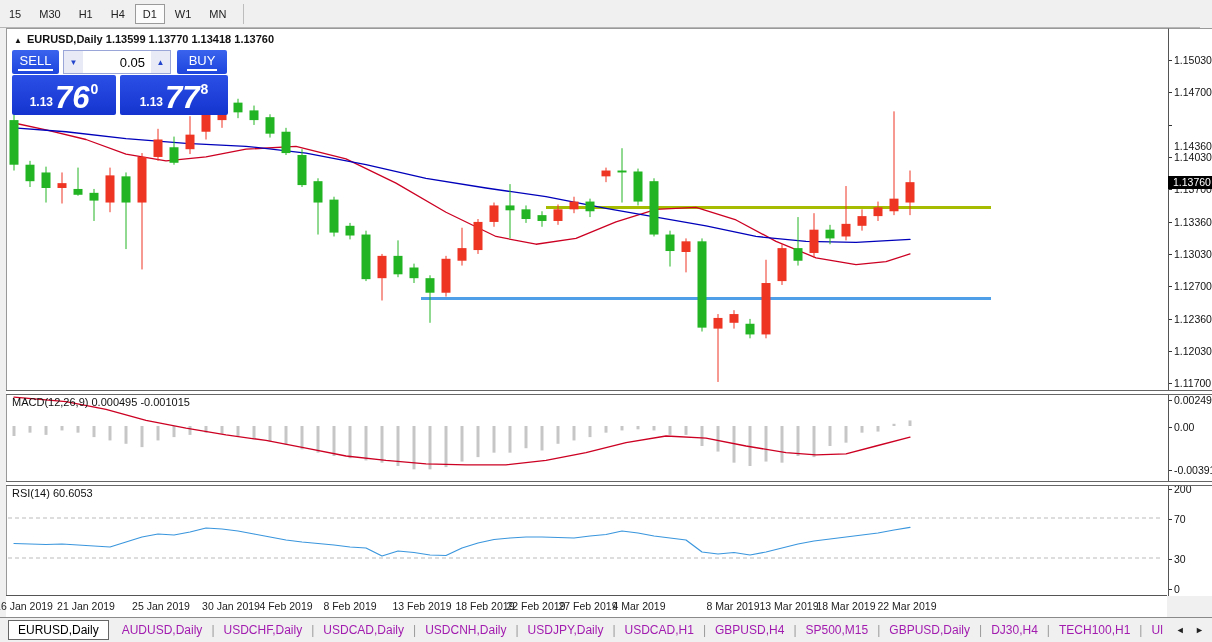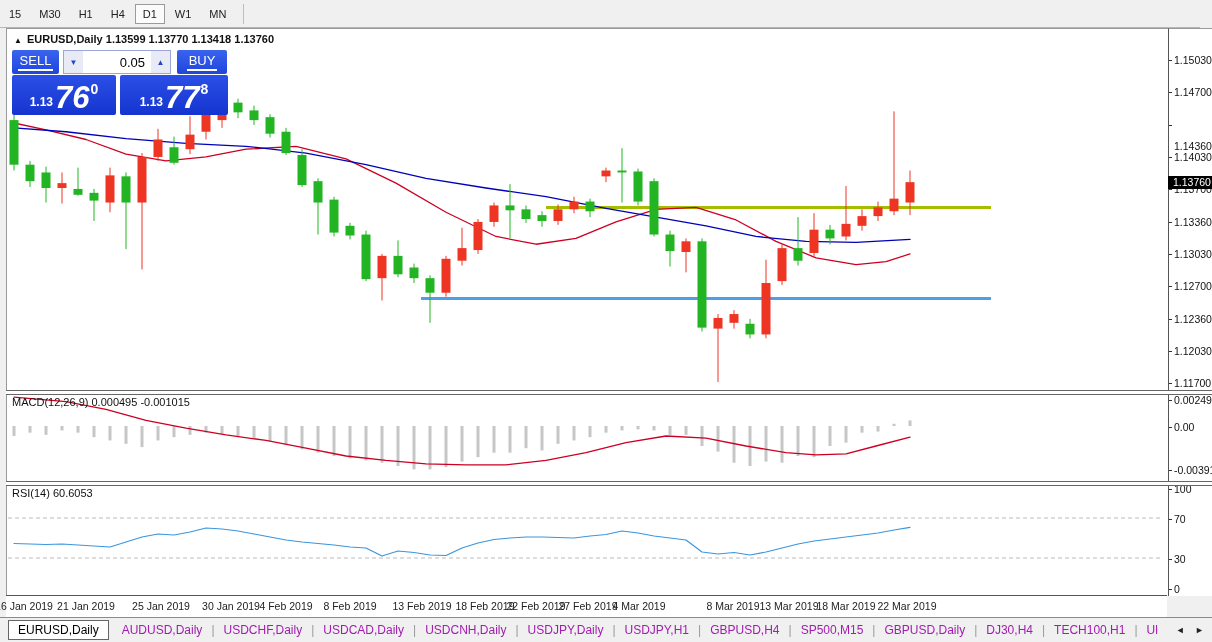--- a/index.html
+++ b/index.html
@@ -87,21 +87,21 @@
       <div class="axis-label" style="top: 322px;">1.12030</div>
       <div class="axis-tick" style="top: 354px;"></div>
       <div class="axis-label" style="top: 354px;">1.11700</div>
       <div class="axis-tick" style="top: 371px;"></div>
       <div class="axis-label" style="top: 371px;">0.002495</div>
       <div class="axis-tick" style="top: 398px;"></div>
       <div class="axis-label" style="top: 398px;">0.00</div>
       <div class="axis-tick" style="top: 441px;"></div>
       <div class="axis-label" style="top: 441px;">-0.003919</div>
       <div class="axis-tick" style="top: 460px;"></div>
-      <div class="axis-label" style="top: 460px;">100</div>
+      <div class="axis-label" style="top: 460px;">200</div>
       <div class="axis-tick" style="top: 490px;"></div>
       <div class="axis-label" style="top: 490px;">70</div>
       <div class="axis-tick" style="top: 530px;"></div>
       <div class="axis-label" style="top: 530px;">30</div>
       <div class="axis-tick" style="top: 560px;"></div>
       <div class="axis-label" style="top: 560px;">0</div>
     </div>
 
   <div class="divider" style="left:6px;top:390px;"></div>
   <div class="divider" style="left:6px;top:481px;"></div>
@@ -352,21 +352,21 @@
       <div class="tab">AUDUSD,Daily</div>
       <span class="tab-sep">|</span>
       <div class="tab">USDCHF,Daily</div>
       <span class="tab-sep">|</span>
       <div class="tab">USDCAD,Daily</div>
       <span class="tab-sep">|</span>
       <div class="tab">USDCNH,Daily</div>
       <span class="tab-sep">|</span>
       <div class="tab">USDJPY,Daily</div>
       <span class="tab-sep">|</span>
-      <div class="tab">USDJPY,H1</div>
+      <div class="tab">USDCAD,H1</div>
       <span class="tab-sep">|</span>
       <div class="tab">GBPUSD,H4</div>
       <span class="tab-sep">|</span>
       <div class="tab">SP500,M15</div>
       <span class="tab-sep">|</span>
       <div class="tab">GBPUSD,Daily</div>
       <span class="tab-sep">|</span>
       <div class="tab">DJ30,H4</div>
       <span class="tab-sep">|</span>
       <div class="tab">TECH100,H1</div>

